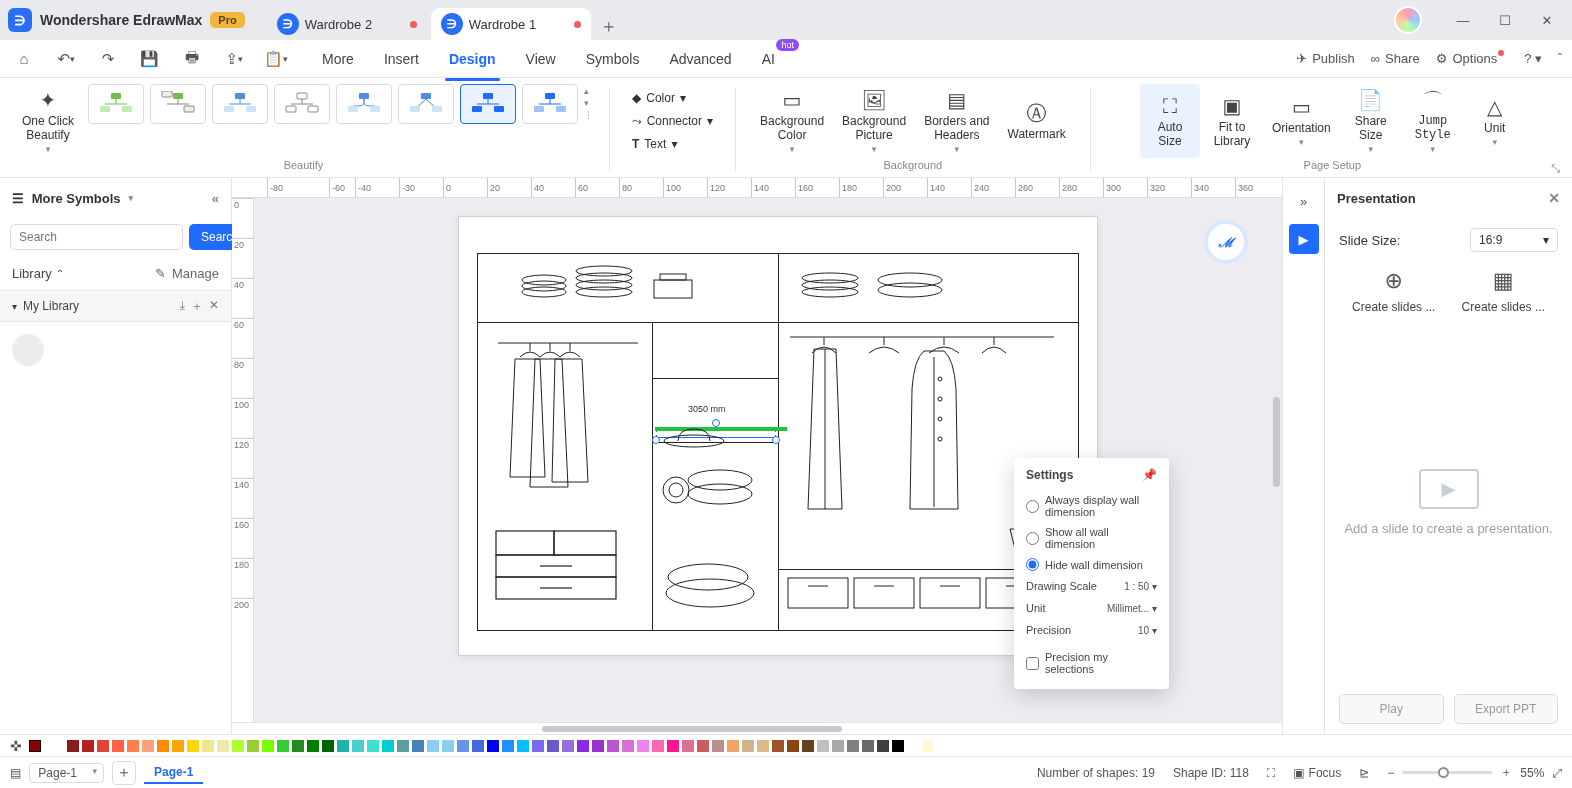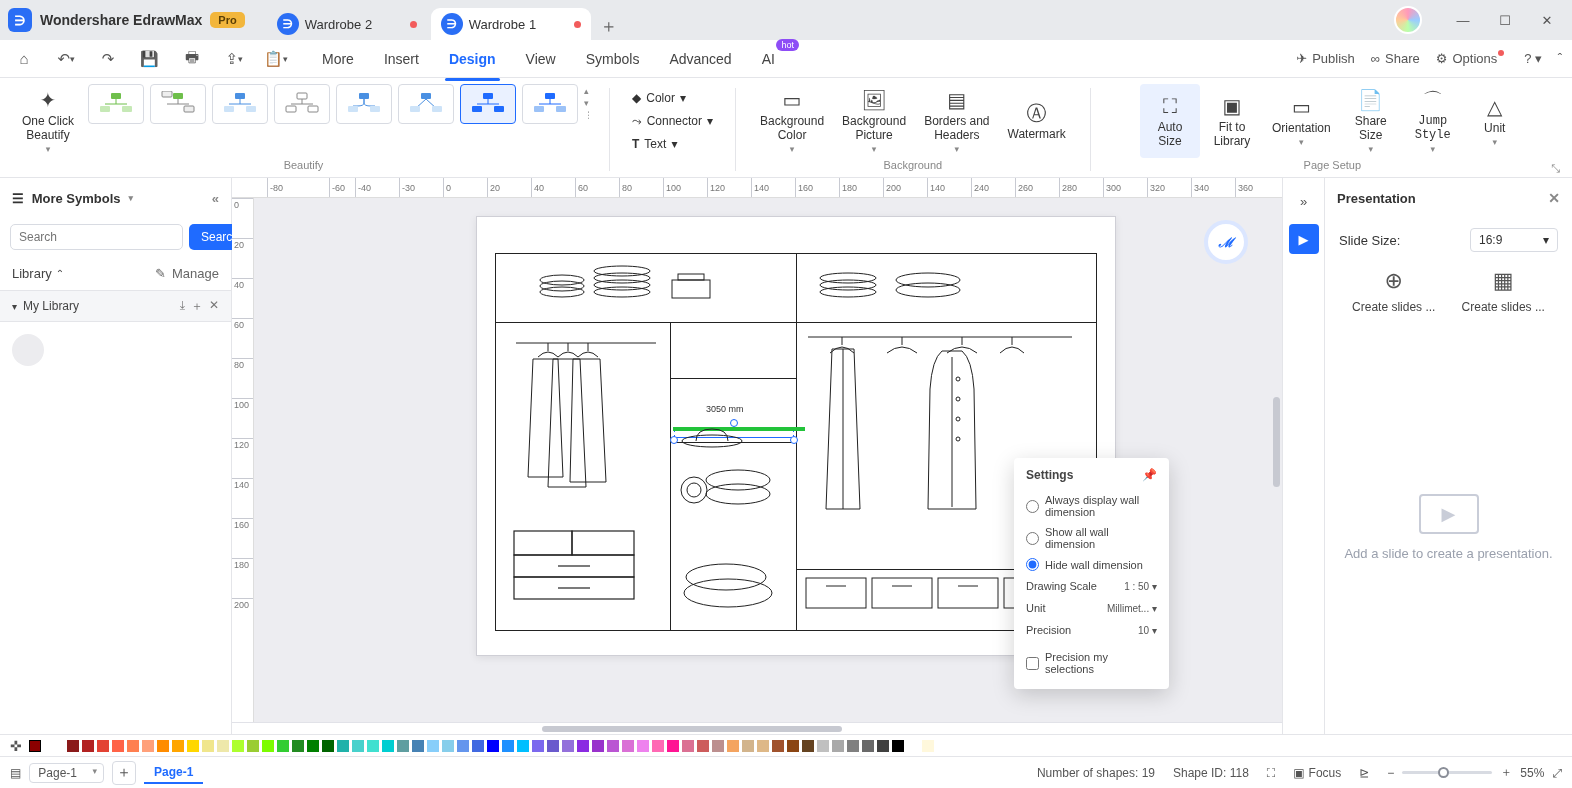--- a/index.html
+++ b/index.html
@@ -65,21 +65,21 @@
 .empty-circle { width:32px; height:32px; border-radius:50%; background:#ececef; }
 
 
 .canvas-wrap { flex:1; display:flex; flex-direction:column; background:#f0f1f4; min-width:0; position:relative; }
 .ruler-h { height:20px; background:#fff; border-bottom:1px solid #ddd; position:relative; overflow:hidden; font-size:9px; color:#777; }
 .ruler-h .tick { position:absolute; top:0; height:100%; border-left:1px solid #c8cad2; padding-left:2px; line-height:20px; }
 .canvas-body { flex:1; display:flex; min-height:0; }
 .ruler-v { width:22px; background:#fff; border-right:1px solid #ddd; display:flex; flex-direction:column; font-size:9px; color:#777; }
 .ruler-v .tick { flex:0 0 40px; border-top:1px solid #c8cad2; padding:1px 2px; }
 .canvas-scroll { flex:1; overflow:hidden; position:relative; background:#ededf1; }
-.page { position:absolute; left:222px; top:18px; width:640px; height:440px; background:#fff; border:1px solid #cfcfd6; box-shadow:0 2px 8px rgba(0,0,0,.08); }
+.page { position:absolute; left:204px; top:18px; width:640px; height:440px; background:#fff; border:1px solid #cfcfd6; box-shadow:0 2px 8px rgba(0,0,0,.08); }
 .floating-ai { position:absolute; right:34px; top:22px; width:44px; height:44px; border-radius:50%; background:#fff; border:4px solid #dbe6ff; display:flex; align-items:center; justify-content:center; font-weight:bold; font-style:italic; color:#1f6bff; }
 .canvas-scrollbar-v { position:absolute; right:2px; top:38%; width:7px; height:90px; background:#c7c9d1; border-radius:4px; }
 .canvas-scrollbar-h { height:12px; background:#fff; border-top:1px solid #e1e2e8; position:relative; }
 .canvas-scrollbar-h .thumb { position:absolute; left:310px; width:300px; top:3px; height:6px; background:#c7c9d1; border-radius:3px; }
 
 
 .wardrobe { position:absolute; left:18px; top:36px; right:18px; bottom:24px; border:1.5px solid #222; }
 .wardrobe * { position:absolute; border-color:#222; }
 .shelf { border-top:1.3px solid #222; left:0; right:0; }
 .vdiv { border-left:1.3px solid #222; top:0; bottom:0; }
@@ -648,20 +648,24 @@
           </div>
         <div class="rp-card">
             <span class="ico">▦</span>
             <span>Create slides ...</span>
           </div>
       </div>
       <div class="rp-empty">
         <div class="ph">▶</div>
         <span>Add a slide to create a presentation.</span>
       </div>
+    </div>
+    <div class="rp-footer">
+      <button>Play</button>
+      <button>Export PPT</button>
     </div>
   </div>
 </div>
 
 <div class="color-bar" id="colorbar">
   <span class="picker">✜</span>
   <span class="sw" style="background:#8b0000;border:1px solid #000"></span>
   <span style="width:20px"></span>
 <span class="sw" style="background: rgb(139, 26, 26);"></span>
     <span class="sw" style="background: rgb(178, 34, 34);"></span>

